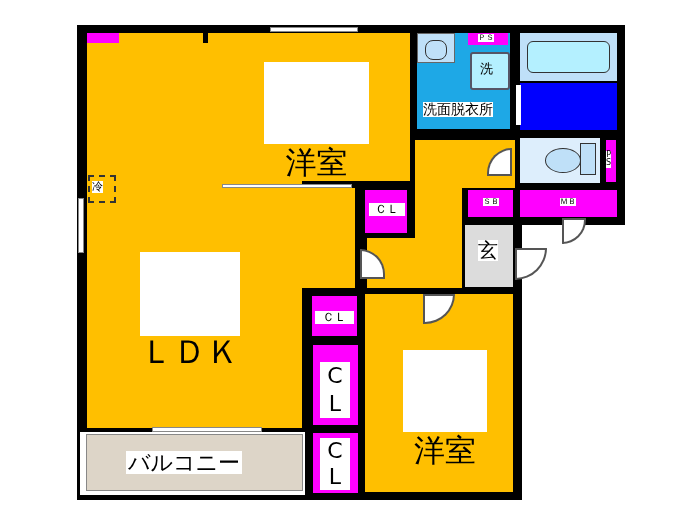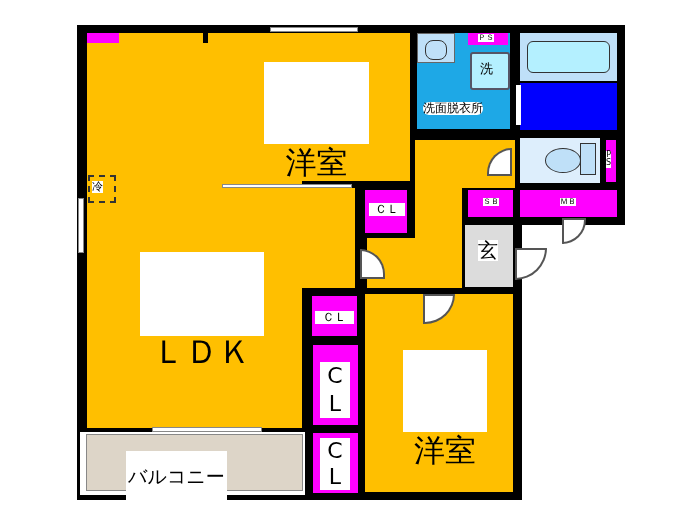--- a/index.html
+++ b/index.html
@@ -19,21 +19,21 @@
 <div class="abs wall" style="left:515px;top:25px;width:110px;height:200px;"></div>
 
 <div class="abs pink" style="left:87px;top:33px;width:44px;height:10px;"></div>
 <div class="abs" style="left:87px;top:50px;width:32px;height:125px;background:#bfe0f8;border:1px solid #666;"></div>
 <div class="abs" style="left:94px;top:122px;width:18px;height:40px;background:#b4f0ff;border:1px solid #333;border-radius:4px;"></div>
 <div class="abs" style="left:87px;top:89px;width:32px;height:1px;background:#555;"></div>
 
 <div class="abs room" style="left:87px;top:43px;width:215px;height:385px;"></div>
 <div class="abs room" style="left:119px;top:33px;width:84px;height:150px;"></div>
 <div class="abs room" style="left:200px;top:188px;width:155px;height:100px;"></div>
-<div class="lbl" style="left:140px;top:252px;width:124px;height:84px;font-size:33px;line-height:40px;">
+<div class="lbl" style="left:140px;top:252px;width:100px;height:84px;font-size:33px;line-height:40px;">
   <div>ＬＤＫ</div>
   <div>11.8帖</div>
 </div>
 
 <div class="abs" style="left:88px;top:175px;width:28px;height:28px;border:2px dashed #333;background:#ffbf00;"></div>
 <div class="lbl" style="left:92px;top:181px;font-size:11px;">冷</div>
 
 <div class="abs win" style="left:78px;top:198px;width:6px;height:55px;"></div>
 
 <div class="abs room" style="left:208px;top:33px;width:202px;height:148px;"></div>
@@ -52,21 +52,21 @@
 <div class="abs door" style="left:487px;top:148px;width:25px;height:28px;border-radius:25px 0 0 0;"></div>
 <div class="abs door" style="left:360px;top:249px;width:25px;height:30px;border-radius:0 30px 0 0;"></div>
 
 <div class="abs" style="left:417px;top:33px;width:93px;height:96px;background:#1ea8e6;"></div>
 <div class="abs" style="left:417px;top:33px;width:38px;height:30px;background:#bfe0f8;border:1px solid #666;"></div>
 <div class="abs" style="left:425px;top:40px;width:22px;height:20px;background:#bfe0f8;border:1px solid #333;border-radius:8px;"></div>
 <div class="abs pink" style="left:468px;top:33px;width:40px;height:12px;"></div>
 <div class="lbl" style="left:478px;top:34px;font-size:8px;">ＰＳ</div>
 <div class="abs" style="left:470px;top:52px;width:40px;height:38px;background:#b4f0ff;border:2px solid #556;border-radius:3px;"></div>
 <div class="lbl" style="left:480px;top:62px;font-size:13px;background:transparent;">洗</div>
-<div class="lbl" style="left:423px;top:102px;font-size:12px;border-radius:6px;">洗面脱衣所</div>
+<div class="lbl" style="left:423px;top:102px;font-size:14px;">洗面脱衣所</div>
 
 <div class="abs" style="left:520px;top:33px;width:97px;height:48px;background:#bfe0f8;"></div>
 <div class="abs" style="left:527px;top:41px;width:83px;height:32px;background:#b4f0ff;border:1px solid #333;border-radius:6px;"></div>
 <div class="abs" style="left:520px;top:83px;width:97px;height:47px;background:#0000ff;"></div>
 <div class="abs" style="left:516px;top:85px;width:5px;height:40px;background:#fff;"></div>
 
 <div class="abs" style="left:520px;top:138px;width:80px;height:45px;background:#ddeefc;"></div>
 <div class="abs" style="left:545px;top:148px;width:36px;height:25px;background:#bfe0f8;border:1px solid #333;border-radius:50%;"></div>
 <div class="abs" style="left:580px;top:143px;width:16px;height:32px;background:#bfe0f8;border:1px solid #333;"></div>
 <div class="abs pink" style="left:606px;top:140px;width:10px;height:42px;"></div>
@@ -96,13 +96,13 @@
 <div class="abs room" style="left:365px;top:294px;width:148px;height:198px;"></div>
 <div class="abs door" style="left:423px;top:294px;width:32px;height:30px;border-radius:0 0 30px 0;"></div>
 <div class="lbl" style="left:403px;top:350px;width:84px;height:82px;font-size:31px;line-height:40px;">
   <div>洋室</div>
   
 </div>
 
 <div class="abs" style="left:80px;top:432px;width:225px;height:63px;background:#fff;"></div>
 <div class="abs" style="left:86px;top:434px;width:217px;height:57px;background:#ddd5c8;border:1px solid #888;"></div>
 <div class="abs win" style="left:152px;top:427px;width:110px;height:5px;"></div>
-<div class="lbl" style="left:126px;top:451px;font-size:19px;padding:16px 2px;">バルコニー</div>
+<div class="lbl" style="left:126px;top:451px;font-size:22px;padding:0 2px;">バルコニー</div>
 
 </body></html>

